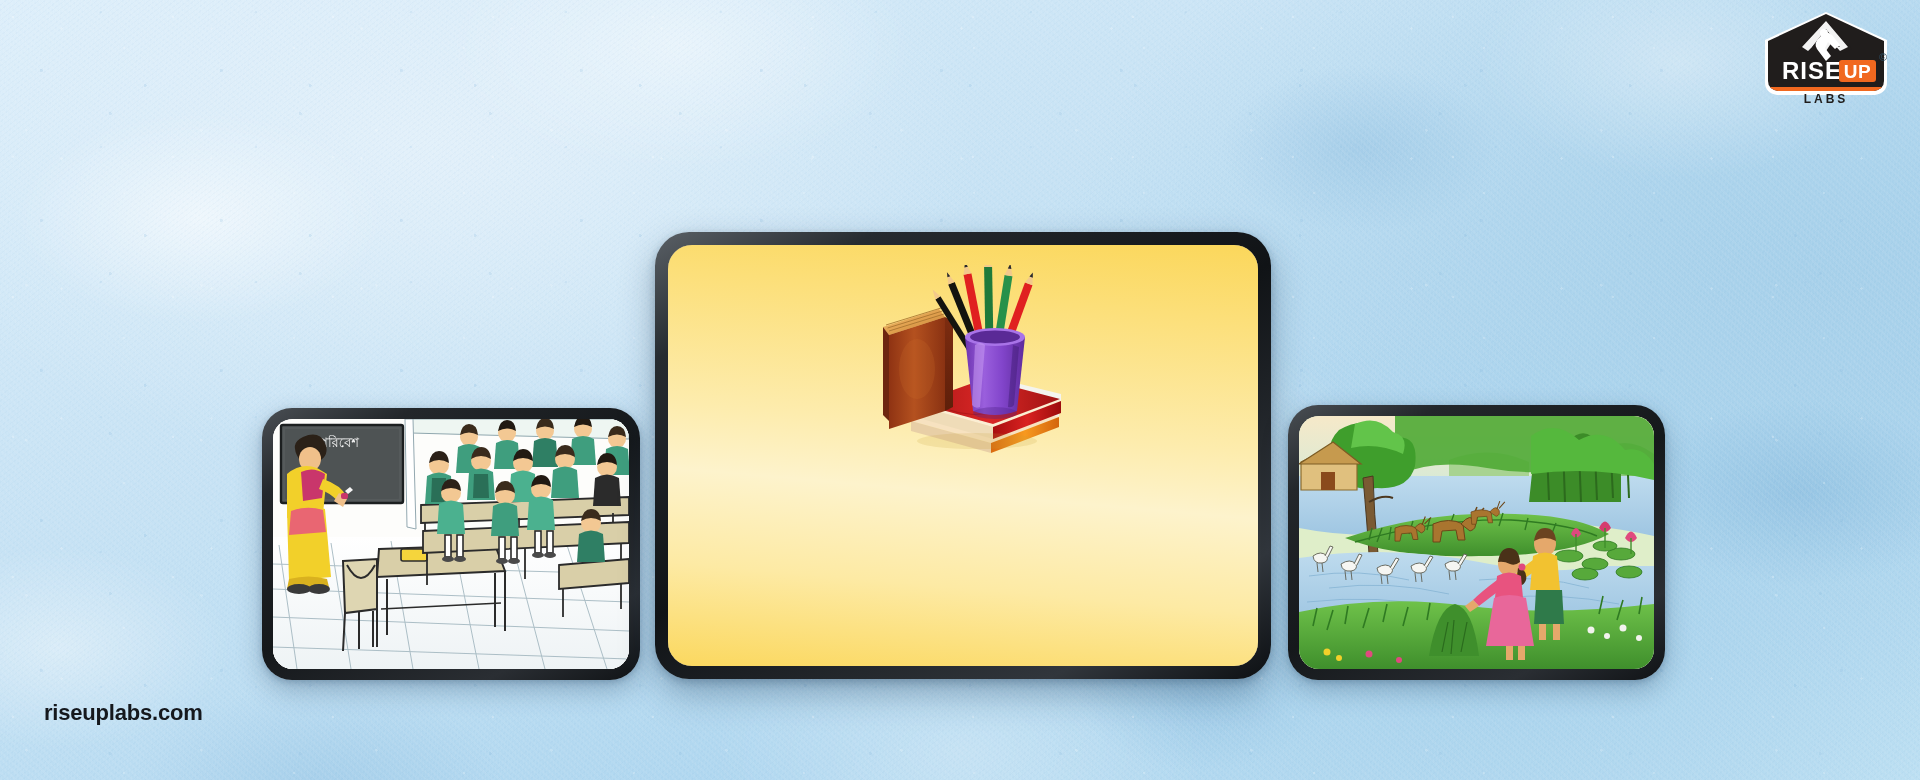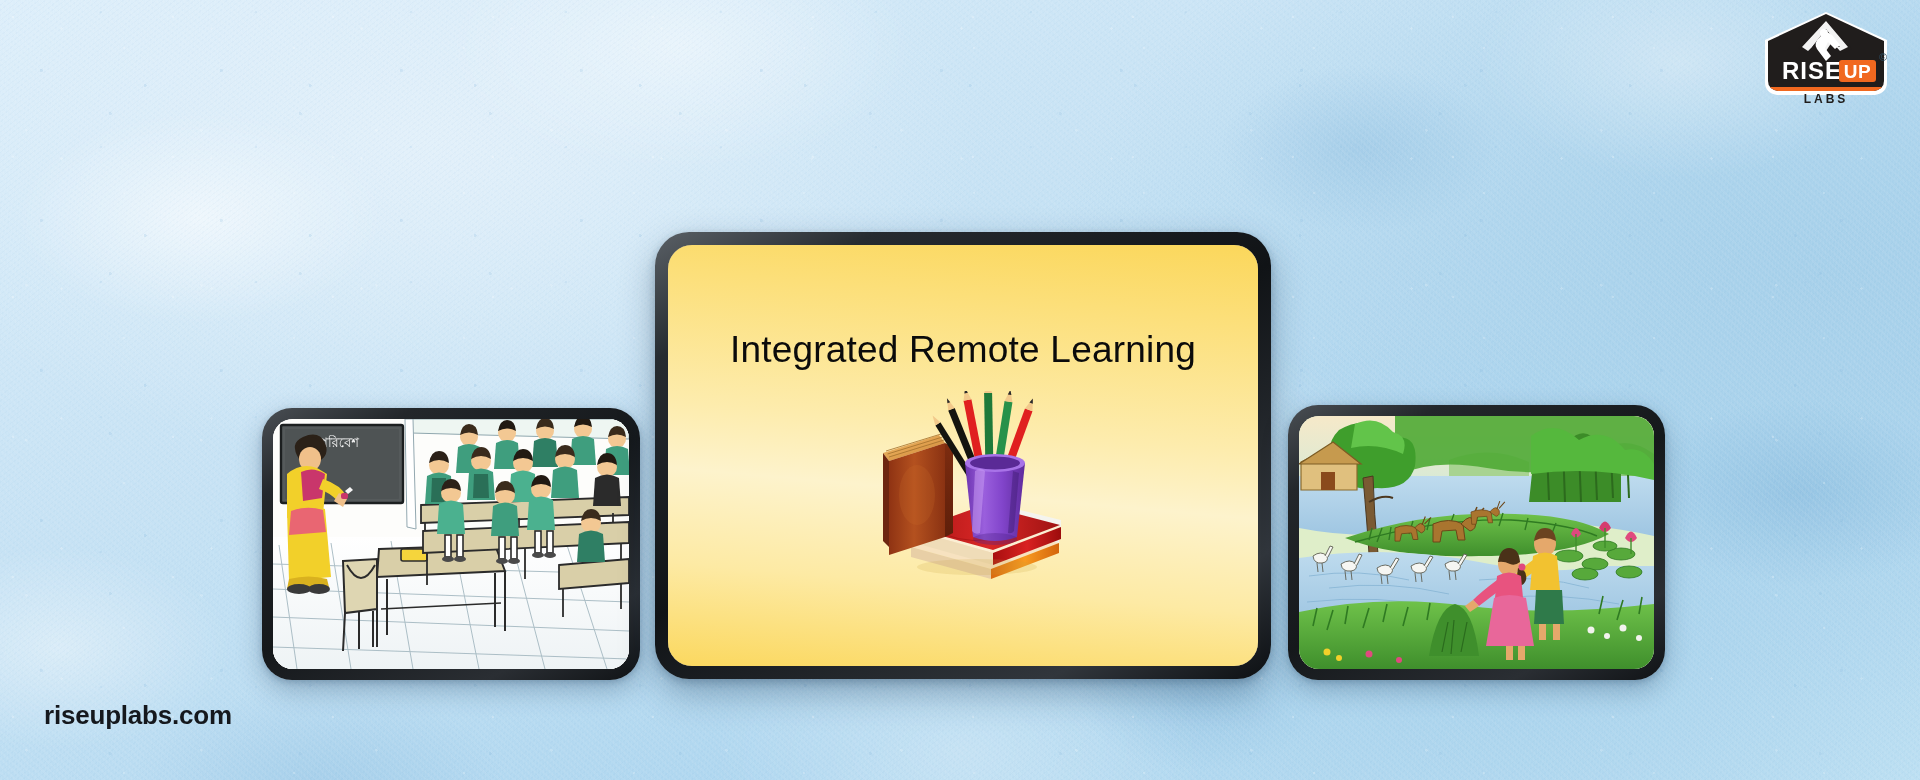--- a/index.html
+++ b/index.html
@@ -108,21 +108,21 @@
 
   
   .nature{position:absolute;inset:0;background:#dfeec9;}
 
   
   .logo{position:absolute;right:28px;top:11px;width:132px;height:96px;}
 
   
   .site-url{
     position:absolute;left:44px;top:700px;
-    font-size:26px;font-weight:600;color:#15181d;letter-spacing:-.2px;
+    font-size:22px;font-weight:600;color:#15181d;letter-spacing:-.2px;
     font-family:"Liberation Sans",sans-serif;
   }
 </style>
 </head>
 <body>
 
 <div class="stage">
 
   <div class="bg-base"></div>
   <div class="bg-wash-a"></div>
@@ -306,21 +306,20 @@
           </g>
         </svg>
       </div>
     </div>
   </div>
 
   <div class="tablet center">
     <div class="screen">
       <div class="slide">
 
-        <div class="slide-title">Integrated Remote Learning</div>
 
         <div class="artwork">
           <svg class="art-svg" width="220" height="190" viewBox="0 0 220 190">
             <defs>
               <linearGradient id="bookBrownFace" x1="0" y1="0" x2="1" y2="0">
                 <stop offset="0" stop-color="#8f3313"></stop>
                   <stop offset=".45" stop-color="#b4511f"></stop>
                 <stop offset="1" stop-color="#8a3212"></stop>
               </linearGradient>
               <linearGradient id="bookBrownSide" x1="0" y1="0" x2="0" y2="1">

